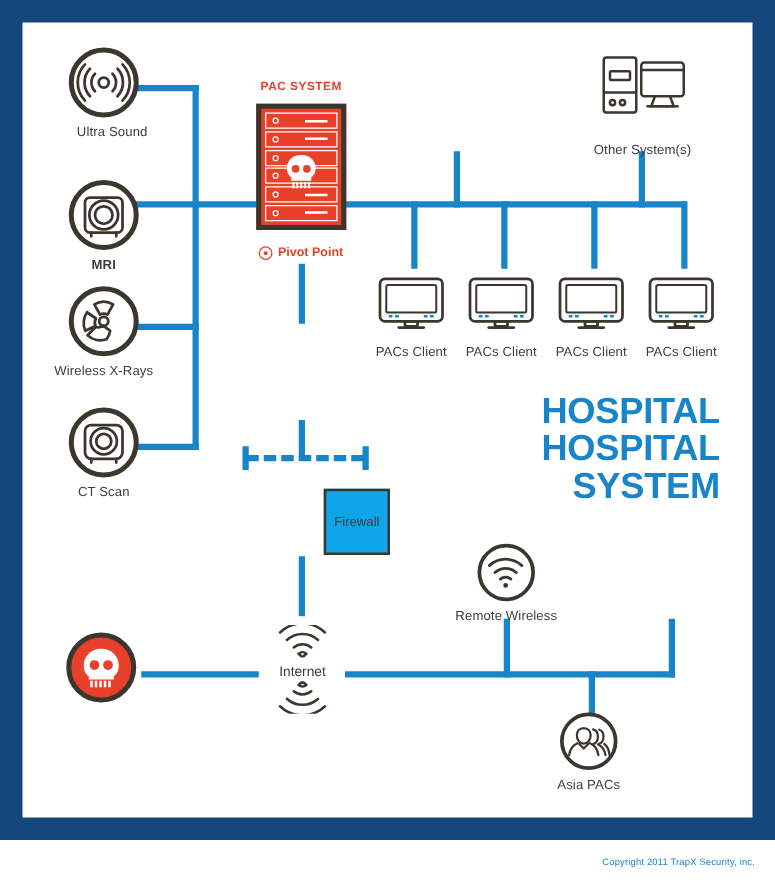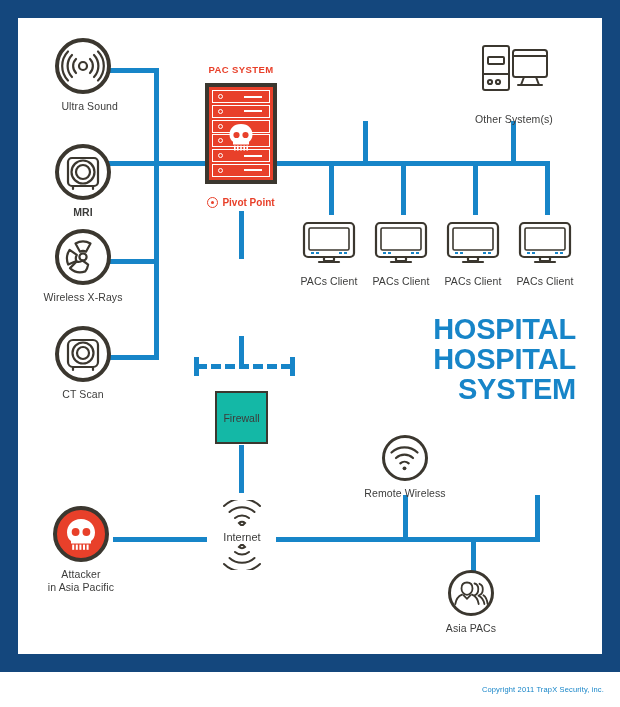--- a/index.html
+++ b/index.html
@@ -98,23 +98,23 @@
   }
 
   
   .sysicon{width:74px;height:58px;margin:0 auto 7px auto;}
   .monicon{width:56px;height:44px;margin:0 auto 6px auto;}
 
   
   #firewall{position:absolute;left:215px;top:391px;}
   .fwbox{
     width:53px;height:53px;border:2px solid #3B372F;
-    box-sizing:border-box;background:#14b8a6;
+    box-sizing:border-box;background:#0ea5e9;
     display:flex;align-items:center;justify-content:center;
-    font-size:10.5px;color:#3c3c3b;
+    font-size:10.5px;color:#3c3c3b;margin-left:44px;
   }
 
   
   #internet{position:absolute;left:208px;top:500px;width:68px;text-align:center;}
   #internet .itxt{font-size:11px;color:#3c3c3b;margin:1px 0;}
 
   
   #headline{
     position:absolute;right:44px;top:314px;width:320px;
     text-align:right;color:#1785C8;font-weight:bold;
@@ -369,22 +369,20 @@
           <path d="M24 9 C15 9 10 15.5 10 22.5 C10 27 12 29.5 14 31 L14 33.5 L34 33.5 L34 31 C36 29.5 38 27 38 22.5 C38 15.5 33 9 24 9 Z" fill="#ffffff"></path>
           <circle cx="18.6" cy="22" r="3.9" fill="#E8402A"></circle>
           <circle cx="29.4" cy="22" r="3.9" fill="#E8402A"></circle>
           <rect x="15.2" y="34.6" width="2" height="5.2" fill="#ffffff"></rect>
           <rect x="18.8" y="34.6" width="2" height="5.2" fill="#ffffff"></rect>
           <rect x="22.4" y="34.6" width="2" height="5.2" fill="#ffffff"></rect>
           <rect x="26" y="34.6" width="2" height="5.2" fill="#ffffff"></rect>
           <rect x="29.6" y="34.6" width="2" height="5.2" fill="#ffffff"></rect>
         </svg>
       </div>
-      <div class="lbl">Attacker
-in Asia Pacific</div>
     </div>
 
     <div class="node" id="remote-wireless" style="left:359px;top:435px;width:92px;">
       <div class="ring small">
         <svg width="39" height="39" viewBox="0 0 39 39" fill="none" stroke="#3B372F" stroke-width="2.2" stroke-linecap="round">
           <path d="M6.5 14.5 a19 19 0 0 1 26 0"></path>
           <path d="M11 20 a12.5 12.5 0 0 1 17 0"></path>
           <path d="M15.3 25.3 a6.4 6.4 0 0 1 8.4 0"></path>
           <circle cx="19.5" cy="30.3" r="1.9" fill="#3B372F" stroke="none"></circle>
         </svg>

